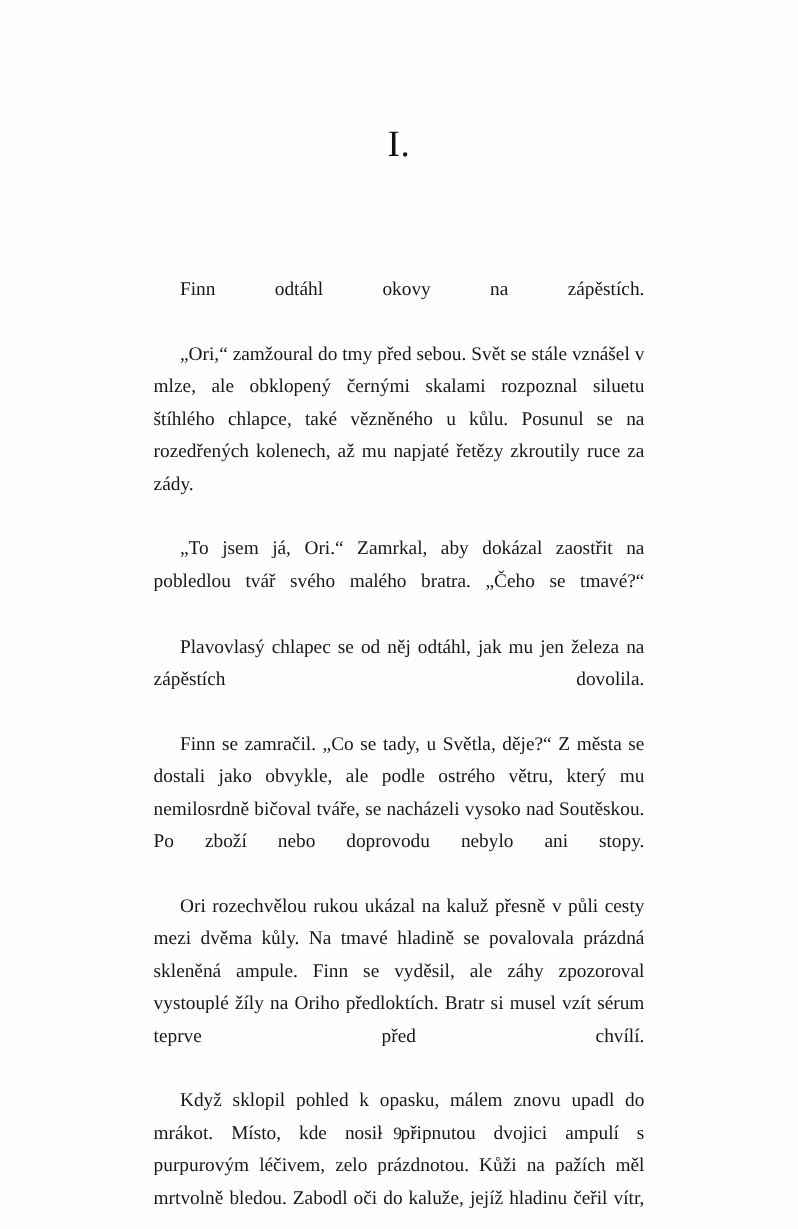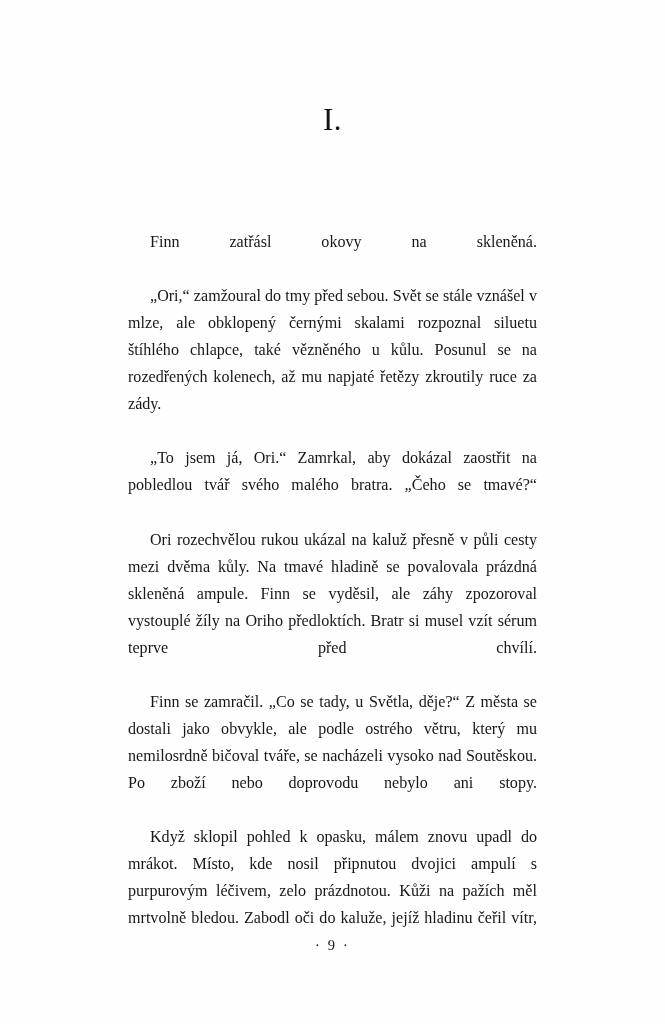--- a/index.html
+++ b/index.html
@@ -85,23 +85,24 @@
   }
 </style>
 </head>
 <body>
 
 <div class="page">
 
   <div class="chapter-heading">I.</div>
 
   <div class="text-block">
-    <p>Finn zatřásl okovy na skleněná.</p>
+    <p>Finn odtáhl okovy na zápěstích.</p>
     <p>„Ori,“ zamžoural do tmy před sebou. Svět se stále vznášel v mlze, ale obklopený černými skalami rozpoznal siluetu štíhlého chlapce, také vězněného u kůlu. Posunul se na rozedřených kolenech, až mu napjaté řetězy zkroutily ruce za zády.</p>
     <p>„To jsem já, Ori.“ Zamrkal, aby dokázal zaostřit na pobledlou tvář svého malého bratra. „Čeho se tmavé?“</p>
+    <p>Plavovlasý chlapec se od něj odtáhl, jak mu jen železa na zápěstích dovolila.</p>
+    <p>Finn se zamračil. „Co se tady, u Světla, děje?“ Z města se dostali jako obvykle, ale podle ostrého větru, který mu nemilosrdně bičoval tváře, se nacházeli vysoko nad Soutěskou. Po zboží nebo doprovodu nebylo ani stopy.</p>
     <p>Ori rozechvělou rukou ukázal na kaluž přesně v půli cesty mezi dvěma kůly. Na tmavé hladině se povalovala prázdná skleněná ampule. Finn se vyděsil, ale záhy zpozoroval vystouplé žíly na Oriho předloktích. Bratr si musel vzít sérum teprve před chvílí.</p>
-    <p>Finn se zamračil. „Co se tady, u Světla, děje?“ Z města se dostali jako obvykle, ale podle ostrého větru, který mu nemilosrdně bičoval tváře, se nacházeli vysoko nad Soutěskou. Po zboží nebo doprovodu nebylo ani stopy.</p>
     <p>Když sklopil pohled k opasku, málem znovu upadl do mrákot. Místo, kde nosil připnutou dvojici ampulí s purpurovým léčivem, zelo prázdnotou. Kůži na pažích měl mrtvolně bledou. Zabodl oči do kaluže, jejíž hladinu čeřil vítr,</p>
   </div>
 
   <div class="page-number">· 9 ·</div>
 
 </div>
 
 </body></html>

